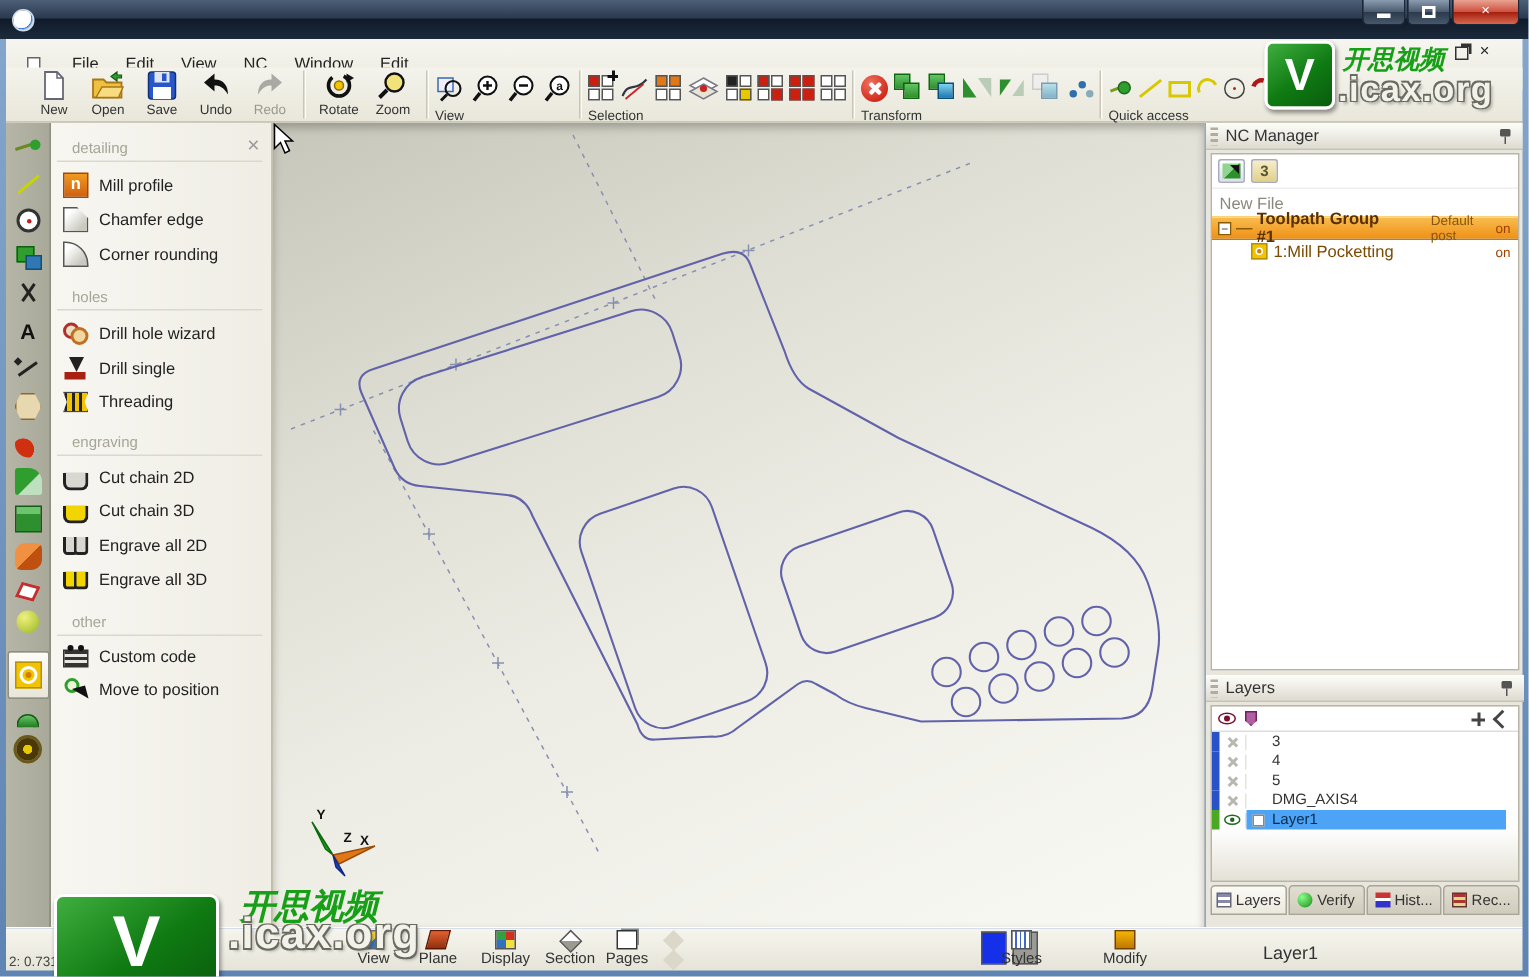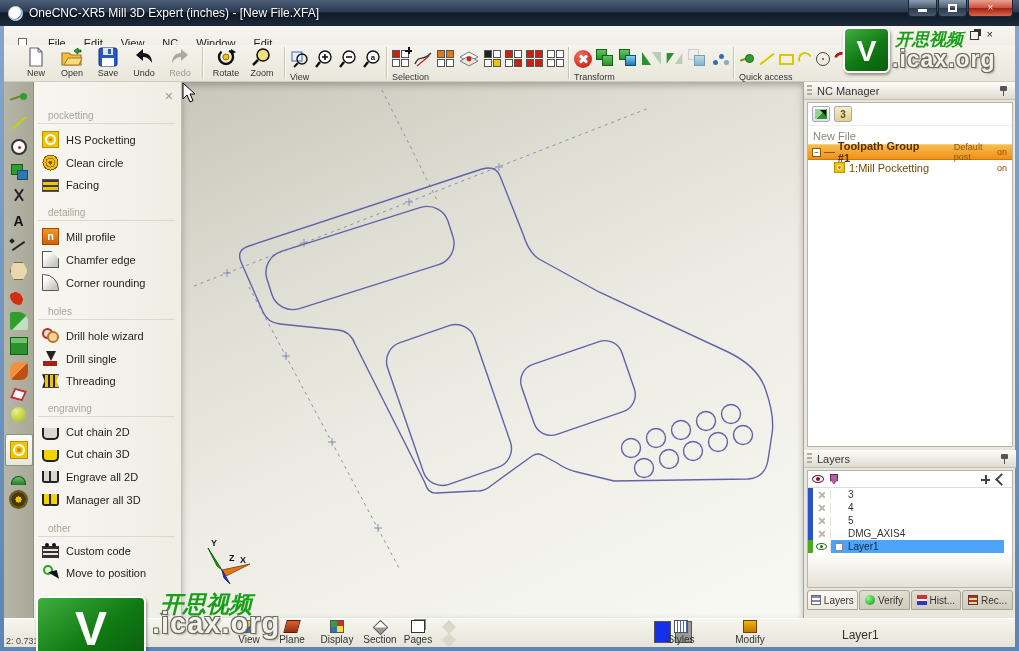--- a/index.html
+++ b/index.html
@@ -237,21 +237,20 @@
     text-shadow:-1px -1px 0 #6a6a60,1px -1px 0 #6a6a60,-1px 1px 0 #6a6a60,1px 1px 0 #6a6a60,2px 2px 2px rgba(0,0,0,.25);}
   #wm-top{z-index:60;} #wm-bottom{z-index:60;}
 </style>
 </head>
 <body>
 
 <div id="frame"></div>
 
 <div id="titlebar">
   <div id="app-icon"></div>
-  <div id="title-text">OneCNC-XR5 Mill 3D Expert (inches) - [New File.XFA]</div>
 </div>
 <div class="wbtns">
   <div class="wbtn">
       <span class="minbar"></span>
     </div>
   <div class="wbtn">
       <span class="maxbox"></span>
     </div>
   <div class="wbtn close">×</div>
 </div>
@@ -463,35 +462,20 @@
   <div class="si si-ball"></div>
   <div class="si-slot">
     <div class="si-hspocket"></div>
   </div>
   <div class="si si-dome"></div>
   <div class="si si-gear"></div>
 </div>
 
 <div id="lpanel">
   <div id="lp-close">×</div>
-  <div class="lp-section" style="margin-top:26px">
-    <div class="lp-head">pocketting</div>
-    <div class="lp-item">
-        <span class="pi pi-hspocket"></span>
-        <span>HS Pocketting</span>
-      </div>
-    <div class="lp-item">
-        <span class="pi pi-clean"></span>
-        <span>Clean circle</span>
-      </div>
-    <div class="lp-item">
-        <span class="pi pi-facing"></span>
-        <span>Facing</span>
-      </div>
-  </div>
   <div class="lp-section">
     <div class="lp-head">detailing</div>
     <div class="lp-item">
         <span class="pi pi-mill">n</span>
         <span>Mill profile</span>
       </div>
     <div class="lp-item">
         <span class="pi pi-chamfer"></span>
         <span>Chamfer edge</span>
       </div>
@@ -524,21 +508,21 @@
     <div class="lp-item">
         <span class="pi pi-cut y"></span>
         <span>Cut chain 3D</span>
       </div>
     <div class="lp-item">
         <span class="pi pi-eng"></span>
         <span>Engrave all 2D</span>
       </div>
     <div class="lp-item">
         <span class="pi pi-eng y"></span>
-        <span>Manager all 3D</span>
+        <span>Engrave all 3D</span>
       </div>
   </div>
   <div class="lp-section">
     <div class="lp-head">other</div>
     <div class="lp-item">
         <span class="pi pi-custom"></span>
         <span>Custom code</span>
       </div>
     <div class="lp-item">
         <span class="pi pi-move"></span>

